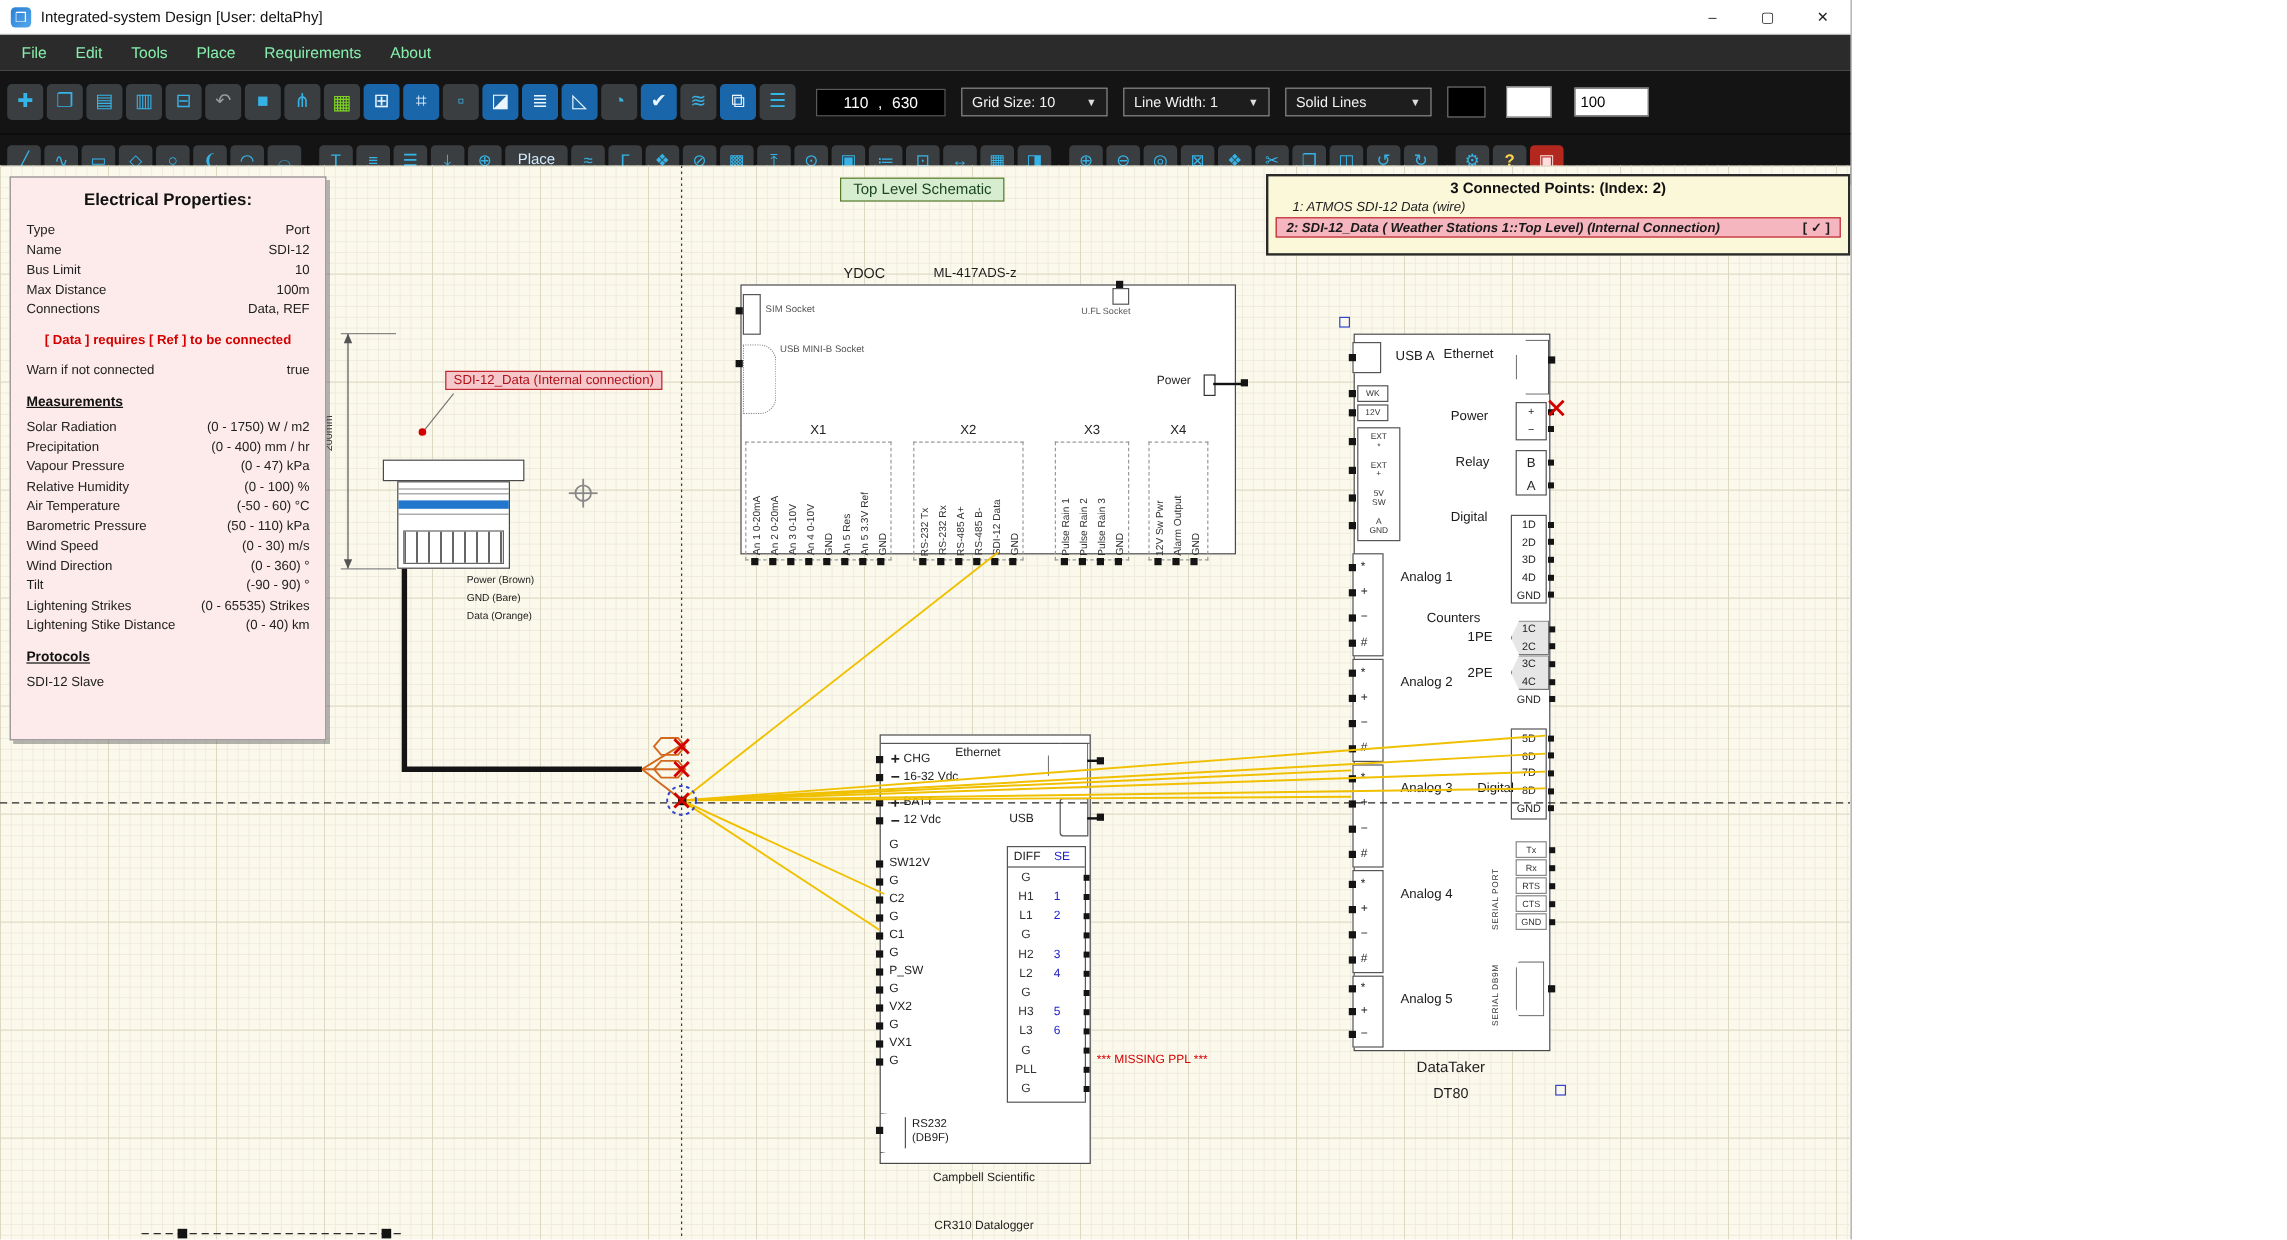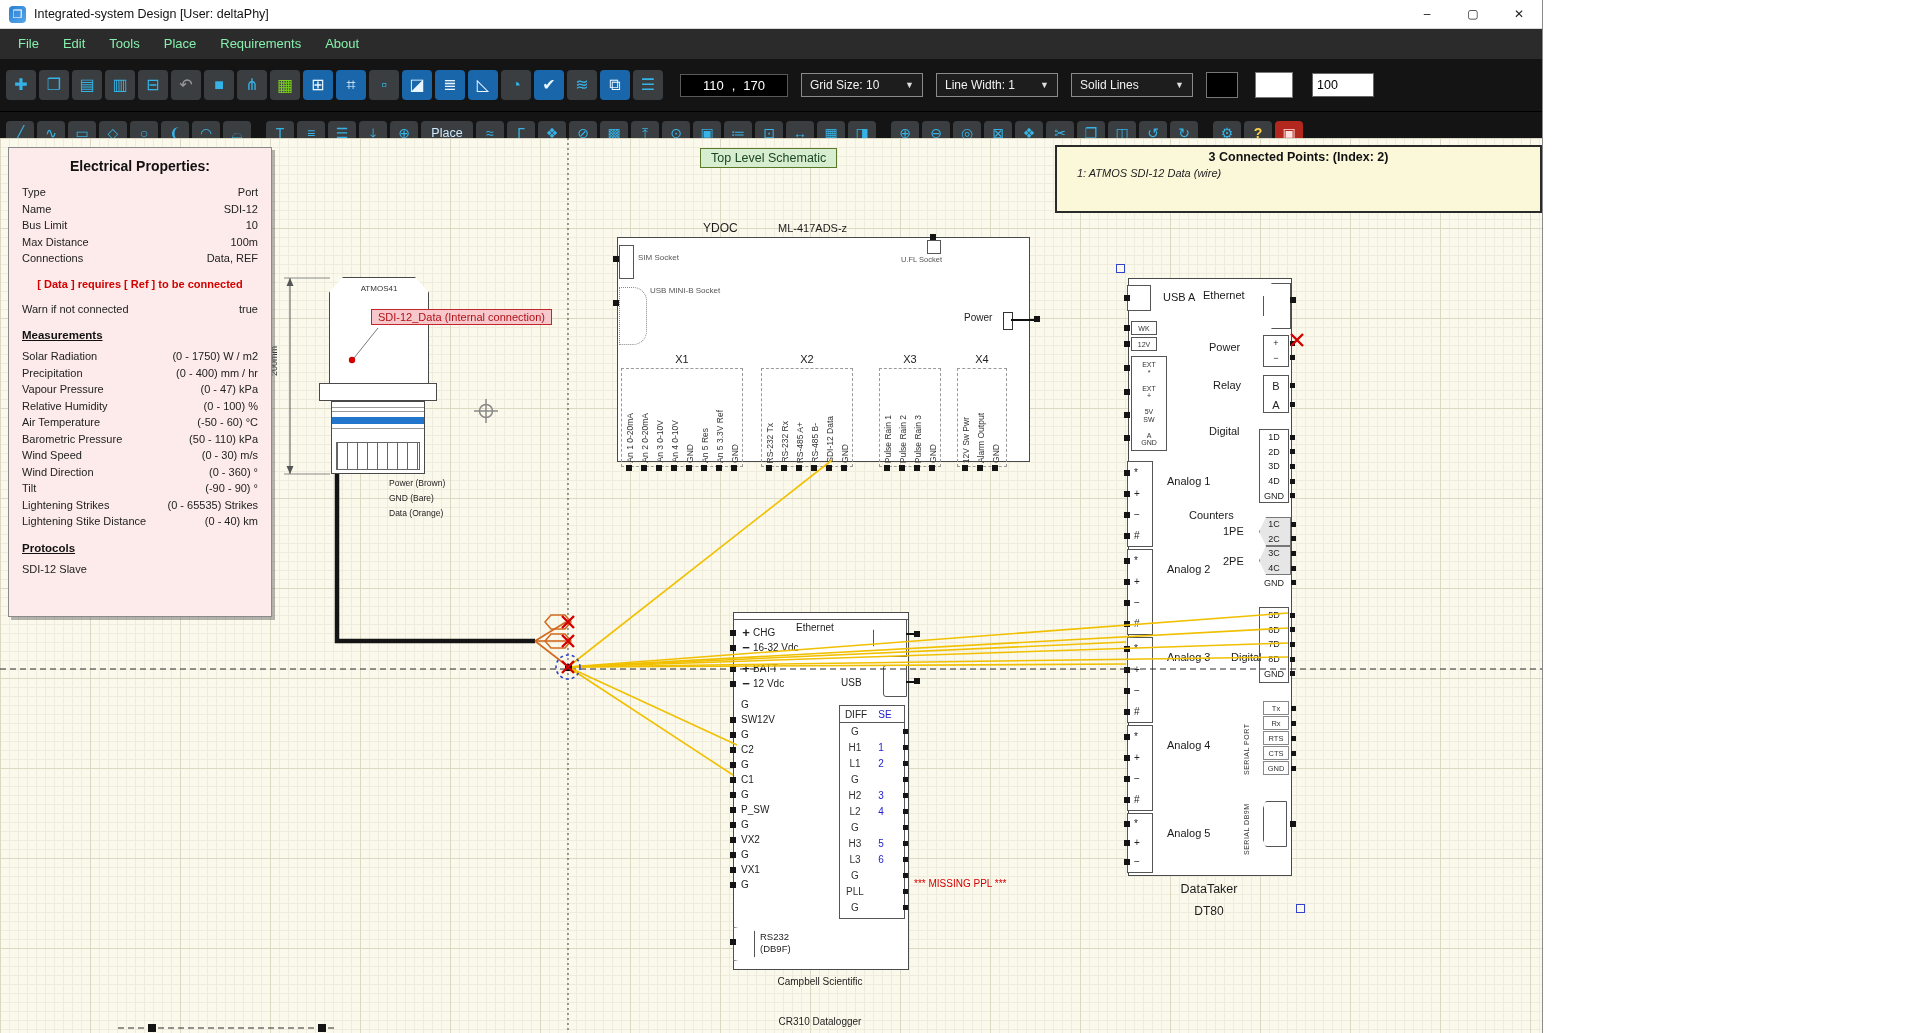--- a/index.html
+++ b/index.html
@@ -270,21 +270,21 @@
           <span class="g">⧉</span>
         </div>
 
         <div class="tbtn">
           <span class="g">☰</span>
         </div>
       </div>
     <div class="coords">
       <span>110</span>
       <span>,</span>
-      <span>170</span>
+      <span>630</span>
     </div>
     <div class="tb-icons" style="display:flex;">
 
         <div class="dd">
           <span>Grid Size: 10</span>
           <span class="caret">▼</span>
         </div>
 
         <div class="dd">
           <span>Line Width: 1</span>
@@ -588,23 +588,20 @@
                 <span class="pinsq"></span>
               </div>
               <div class="xcol">
                 <span class="vpin">GND</span>
                 <span class="pinsq"></span>
               </div>
             </div>
       </div>
     </div>
 
-    <div class="atmos-top">
-      <div class="aname">ATMOS41</div>
-    </div>
     <div class="atmos-flange"></div>
     <div class="atmos-body">
       <div class="atmos-line" style="top:5px;"></div>
       <div class="atmos-line" style="top:9px;"></div>
       <div class="atmos-blue"></div>
       <div class="atmos-line" style="top:26px;"></div>
       <div class="atmos-teeth"></div>
     </div>
     <div class="lbl wire-note" style="left:389px;top:340px;z-index:4;">Power (Brown)</div>
     <div class="lbl wire-note" style="left:389px;top:355px;z-index:4;">GND (Bare)</div>
@@ -1266,17 +1263,21 @@
         </div>
       <div class="sect">Protocols</div>
       <div class="krow">
         <span class="k">SDI-12 Slave</span>
       </div>
     </div>
 
     <div class="cpanel">
       <div class="ct">3 Connected Points:  (Index: 2)</div>
       <div class="c1">1:  ATMOS SDI-12 Data (wire)</div>
+      <div class="c2">
+        <span>2:  SDI-12_Data ( Weather Stations 1::Top Level) (Internal Connection)</span>
+        <span class="chk">[ ✓ ]</span>
+      </div>
     </div>
 
   </div>
  </div>
 </div>
 
 </body></html>

